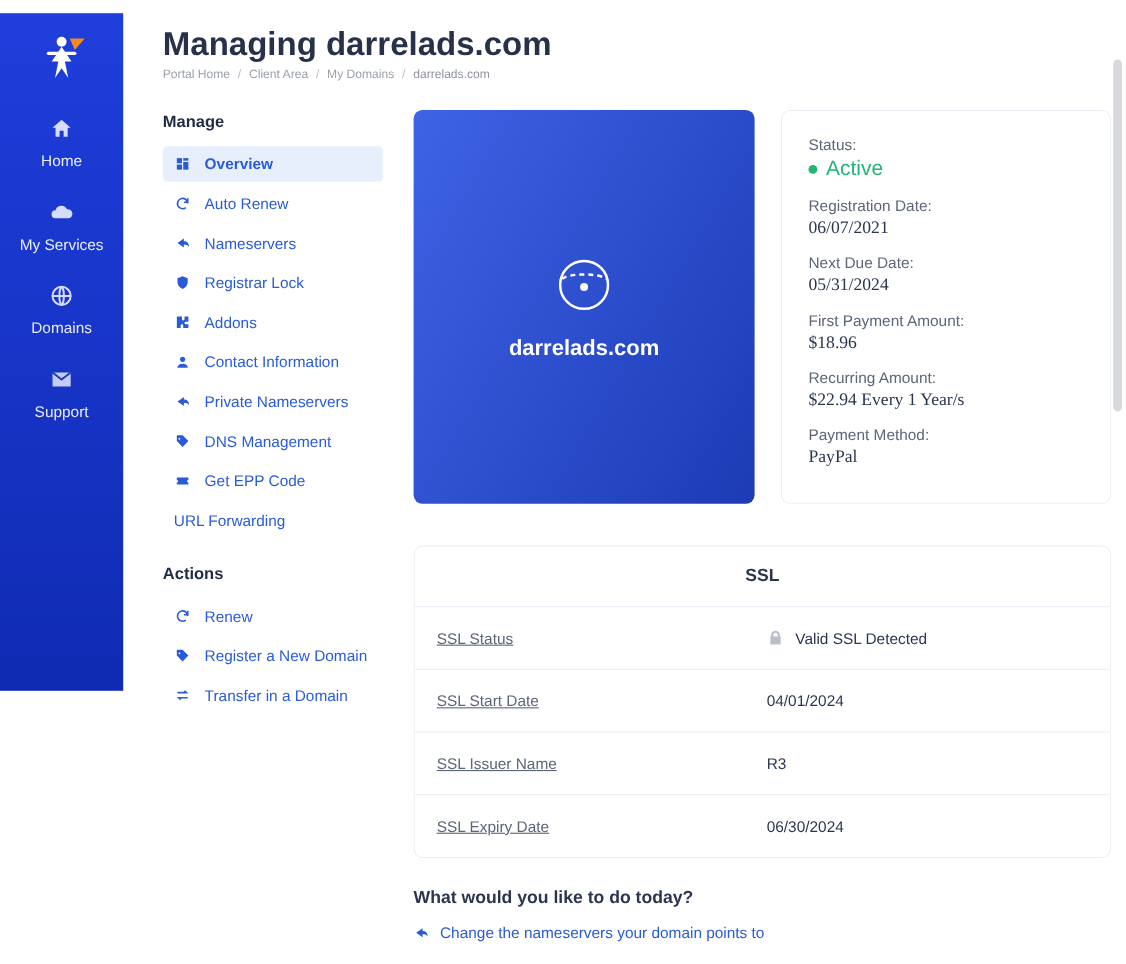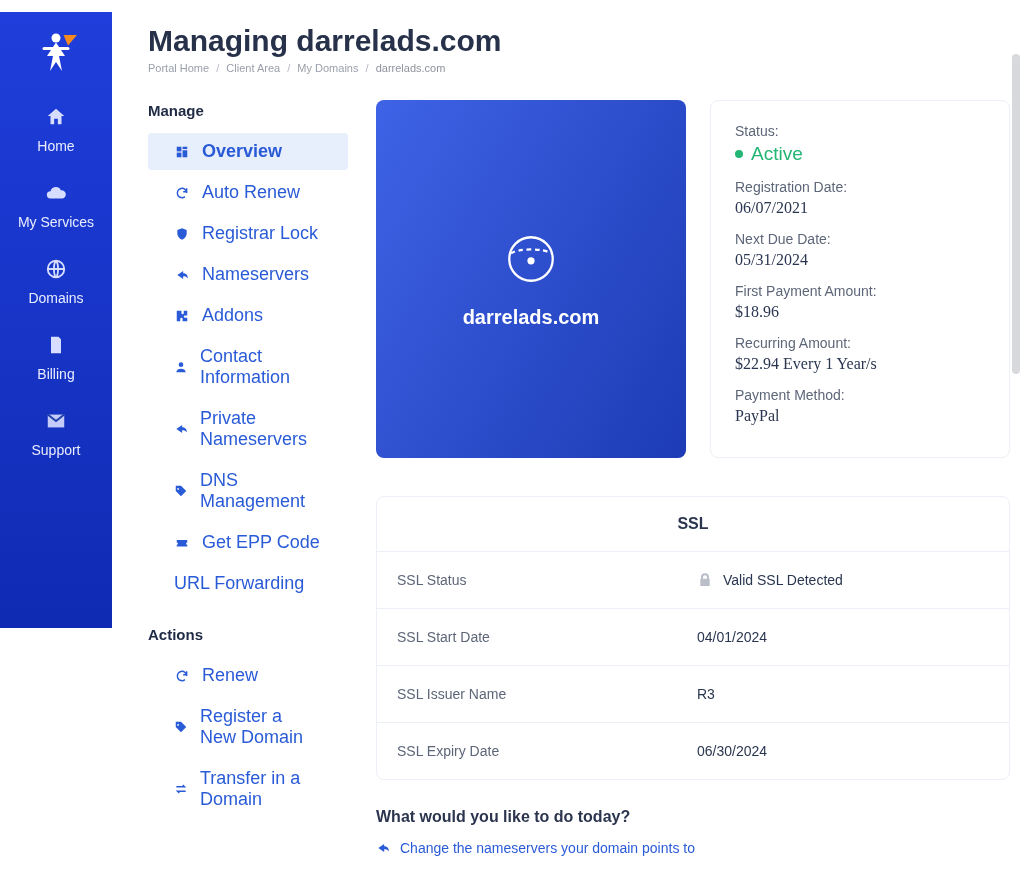--- a/index.html
+++ b/index.html
@@ -80,22 +80,22 @@
   .layout{
     display:flex; gap:28px; align-items:flex-start;
   }
 
   
   .leftcol{width:200px; flex:0 0 200px;}
   .section-head{font-weight:700; font-size:15px; color:#1f2a44; margin:2px 0 14px 0;}
   .menu{list-style:none;margin:0;padding:0;}
   .menu li{
     display:flex; align-items:center; gap:12px;
-    padding:8px 26px; border-radius:4px; color:var(--link);
-    font-size:18px; cursor:pointer; margin-bottom:4px;
+    padding:8px 10px; border-radius:4px; color:var(--link);
+    font-size:14px; cursor:pointer; margin-bottom:4px;
   }
   .menu li.active{background:var(--item-active-bg); font-weight:600;}
   .menu li.plain{color:var(--link);}
   .menu .ic{width:16px;height:16px;display:flex;align-items:center;justify-content:center;color:var(--link);}
   .actions-head{margin-top:24px;}
 
   
   .rightcol{flex:1; min-width:0;}
   .toprow{display:flex; gap:24px; align-items:stretch;}
   .domain-card{
@@ -127,21 +127,21 @@
   }
   .panel-head{
     padding:18px 20px; font-weight:700; color:#2b354e; border-bottom:1px solid var(--panel-border);text-align:center;
   }
   .kv{
     display:flex; align-items:center; padding:20px 20px;
     border-bottom:1px solid var(--panel-border);
     font-size:14px; color:#5d6678;
   }
   .kv:last-child{border-bottom:none;}
-  .kv .k{flex:0 0 300px;}
+  .kv .k{flex:0 0 300px;text-decoration:underline;}
   .kv .v{color:#2a3650; display:flex; align-items:center; gap:10px;}
   .lock-ic{width:16px;height:16px;color:#b9bec8;}
 
   .today-head{font-weight:700; color:#2b354e; margin:28px 0 14px 0;}
   .today-link{display:flex; align-items:center; gap:10px; color:var(--link); font-size:14px; cursor:pointer;}
   .today-link .ic{width:14px;height:14px;}
 
   
   svg{display:block;}
 </style>
@@ -183,28 +183,20 @@
       <span class="ic">
         <svg viewBox="0 0 24 24" width="22" height="22" fill="none" stroke="currentColor" stroke-width="2">
             <circle cx="12" cy="12" r="9"></circle>
             <path d="M3 12h18M12 3c3 3 3 15 0 18M12 3c-3 3-3 15 0 18"></path>
           </svg>
       </span>
       <span>Domains</span>
     </div>
     <div class="nav-item">
       <span class="ic">
-        <svg viewBox="0 0 24 24" width="20" height="20" fill="currentColor">
-            <path d="M6 2h9l3 3v17H6zM9 13h6v2H9zm0-4h6v2H9z"></path>
-          </svg>
-      </span>
-      <span>Billing</span>
-    </div>
-    <div class="nav-item">
-      <span class="ic">
         <svg viewBox="0 0 24 24" width="22" height="22" fill="currentColor">
             <path d="M3 5h18v14H3z" opacity=".9"></path>
             <path d="M3 5l9 7 9-7" fill="none" stroke="#1d3fa8" stroke-width="2"></path>
           </svg>
       </span>
       <span>Support</span>
     </div>
   </nav>
 </aside>
 
@@ -241,32 +233,32 @@
           <span class="ic">
               <svg viewBox="0 0 24 24" width="14" height="14" fill="none" stroke="currentColor" stroke-width="2.5">
                 <path d="M20 12a8 8 0 10-3 6.3M20 4v6h-6"></path>
               </svg>
             </span>
           <span>Auto Renew</span>
         </li>
         <li>
           <span class="ic">
               <svg viewBox="0 0 24 24" width="14" height="14" fill="currentColor">
+                <path d="M4 12l10-7v4c6 0 8 4 8 9-2-3-4-4-8-4v5z"></path>
+              </svg>
+            </span>
+          <span>Nameservers</span>
+        </li>
+        <li>
+          <span class="ic">
+              <svg viewBox="0 0 24 24" width="14" height="14" fill="currentColor">
                 <path d="M12 2l8 3v6c0 5-3.5 9-8 11-4.5-2-8-6-8-11V5z"></path>
               </svg>
             </span>
           <span>Registrar Lock</span>
-        </li>
-        <li>
-          <span class="ic">
-              <svg viewBox="0 0 24 24" width="14" height="14" fill="currentColor">
-                <path d="M4 12l10-7v4c6 0 8 4 8 9-2-3-4-4-8-4v5z"></path>
-              </svg>
-            </span>
-          <span>Nameservers</span>
         </li>
         <li>
           <span class="ic">
               <svg viewBox="0 0 24 24" width="14" height="14" fill="currentColor">
                 <path d="M3 3h8v4a2 2 0 104 0V3h6v8h-4a2 2 0 100 4h4v6h-8v-4a2 2 0 10-4 0v4H3z"></path>
               </svg>
             </span>
           <span>Addons</span>
         </li>
         <li>

